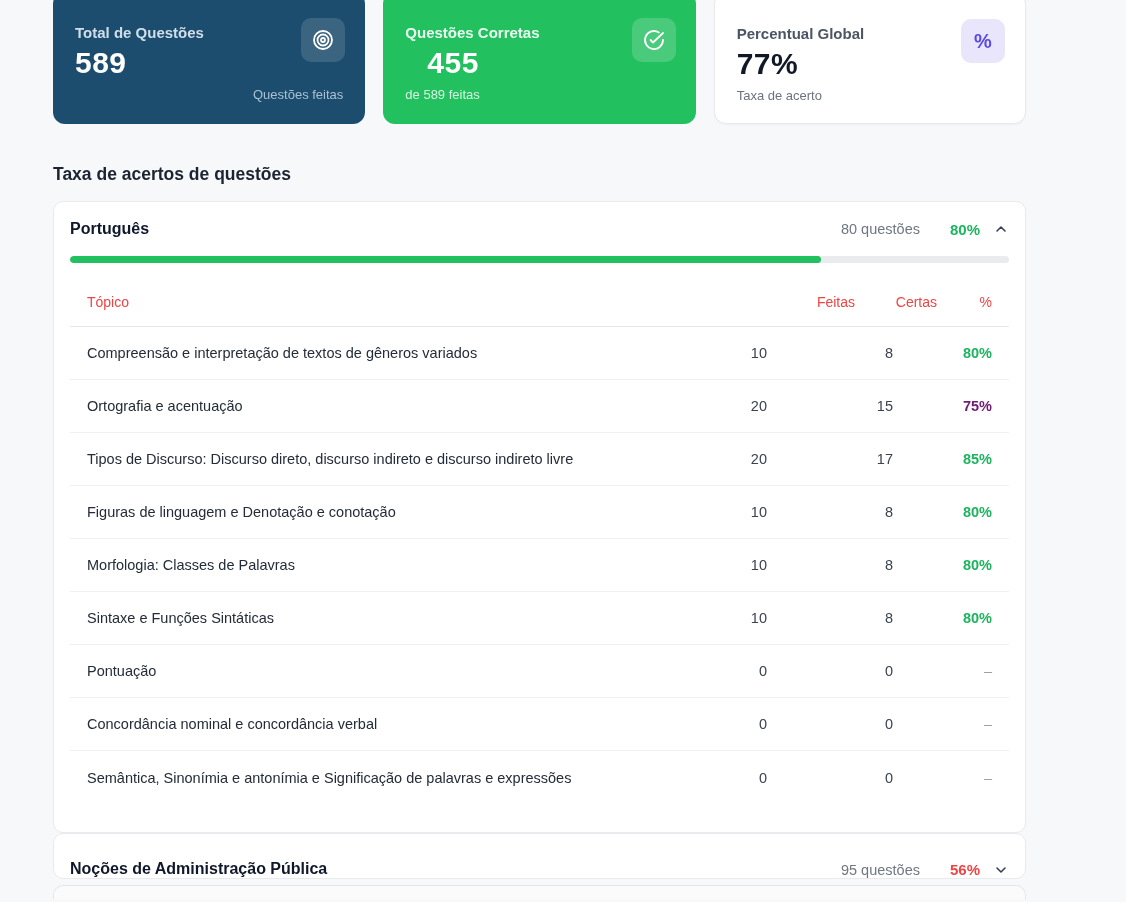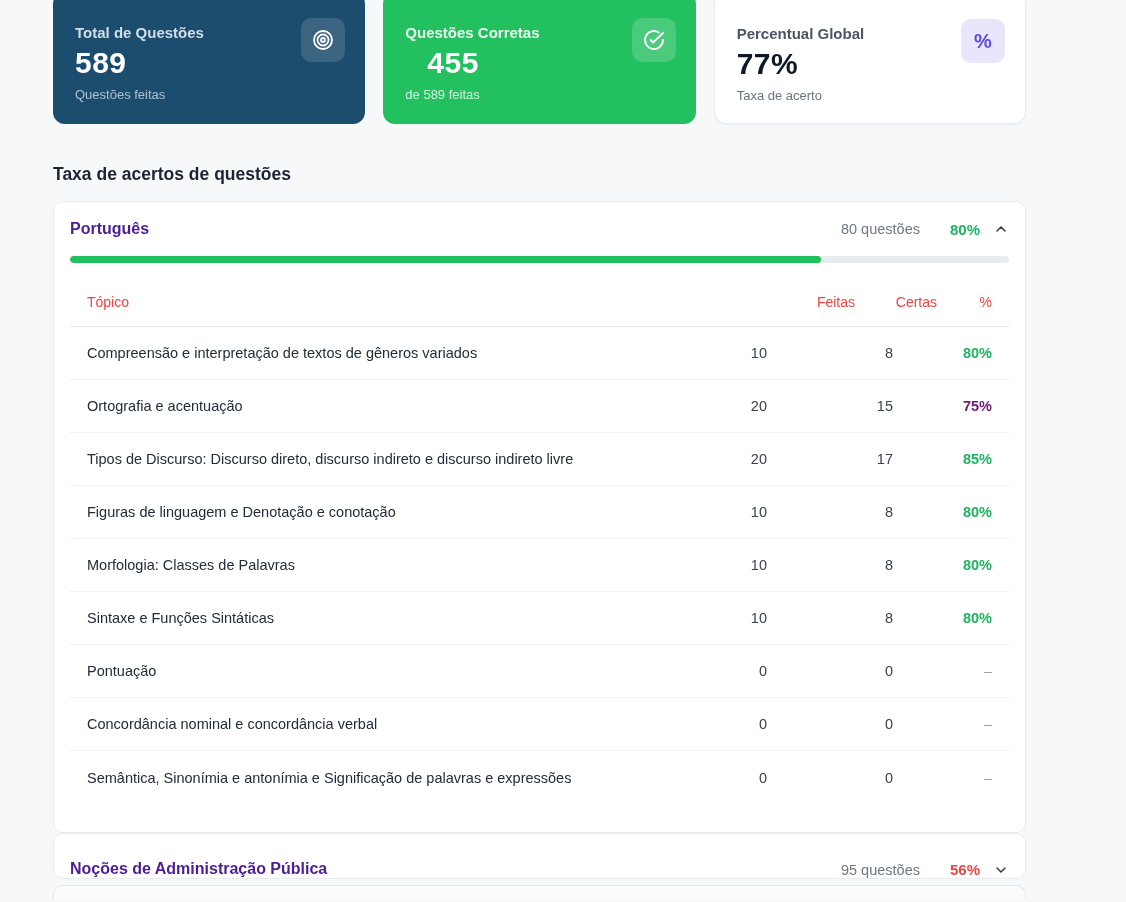--- a/index.html
+++ b/index.html
@@ -9,33 +9,33 @@
 
   
   .cards-row { display:grid; grid-template-columns:1fr 1fr 1fr; gap:18px; margin-top:-8px; }
   .sumcard { height:132px; border-radius:12px; position:relative; padding:32px 22px 0; }
   .sumcard .ic { position:absolute; right:20px; top:26px; width:44px; height:44px;
                  border-radius:10px; display:flex; align-items:center; justify-content:center; }
   .sumcard .ic.glyph { font-size:20px; font-weight:700; }
   .sumcard .ct { font-size:15px; font-weight:600; }
   .sumcard .cv { font-size:30px; font-weight:800; margin-top:5px; letter-spacing:.5px; }
   .sumcard .cs { font-size:13px; margin-top:7px; }
-  .sumcard.navy .ct { color:#cfdeea; } .sumcard.navy .cv { color:#ffffff; } .sumcard.navy .cs { color:#a9c0d2; }
+  .sumcard.navy .ct { color:#cfdeea; } .sumcard.navy .cv { color:#ffffff; } .sumcard.navy .cs { color:#a9c0d2;text-align:right; }
   .sumcard.green .ct { color:#eafcf1; } .sumcard.green .cv { color:#ffffff;margin-left:22px; } .sumcard.green .cs { color:#d6f5e2; }
   .sumcard.light { border:1px solid #e8eaee; box-shadow:0 1px 2px rgba(16,24,40,.04); }
   .sumcard.light .ct { color:#4b5563; } .sumcard.light .cv { color:#111827; } .sumcard.light .cs { color:#6b7280; }
 
   
   .section-title { margin:40px 0 16px; font-size:17.5px; font-weight:700; color:#1b2430; }
 
   
   .subject-card { background:#fff; border:1px solid #e8eaee; border-radius:10px; }
   .subject-card.main { padding:0 16px 28px; }
   .subject-header { display:flex; align-items:center; justify-content:space-between; height:54px; cursor:pointer; }
-  .subject-name { font-size:16px; font-weight:600; color:#4c1d95; }
+  .subject-name { font-size:16px; font-weight:600; color:#0f172a; }
   .subject-meta { display:flex; align-items:center; }
   .q-count { font-size:14.5px; color:#6f7784; margin-right:30px; }
   .hdr-pct { font-size:15px; font-weight:700; }
   .chev { margin-left:13px; display:flex; align-items:center; }
 
   .progress { height:7px; border-radius:6px; background:#e9ecef; overflow:hidden; }
   .progress .fill { height:100%; border-radius:6px; }
 
   .table { margin-top:14px; }
   .thead { display:flex; align-items:center; height:50px; border-bottom:1px solid #e5e7eb;

